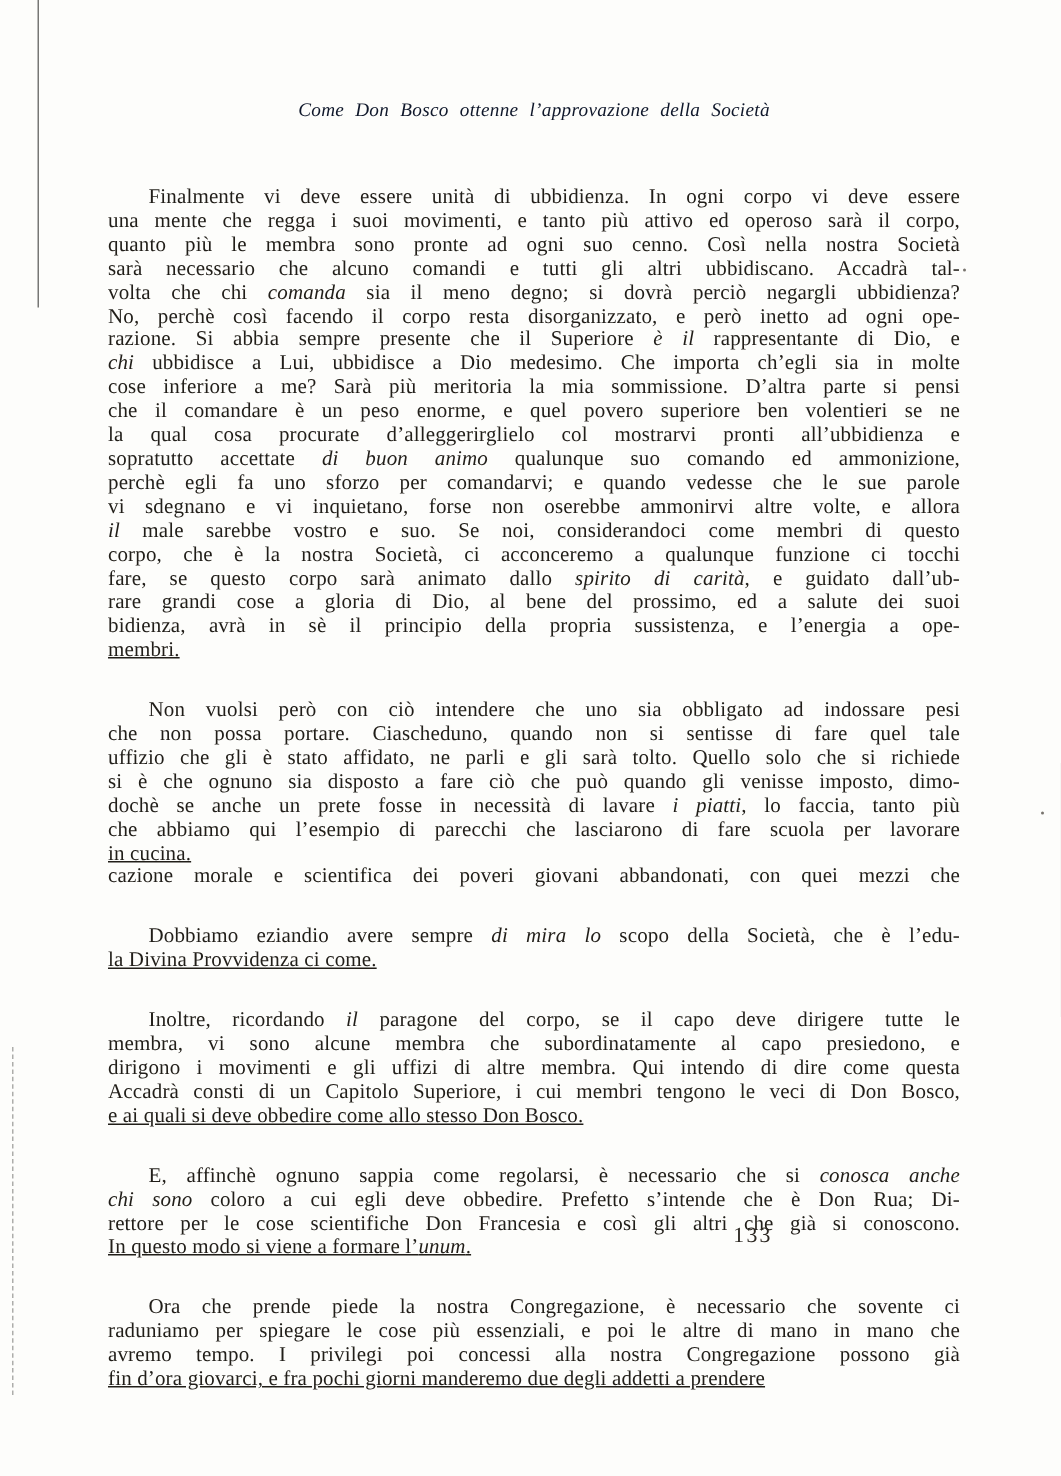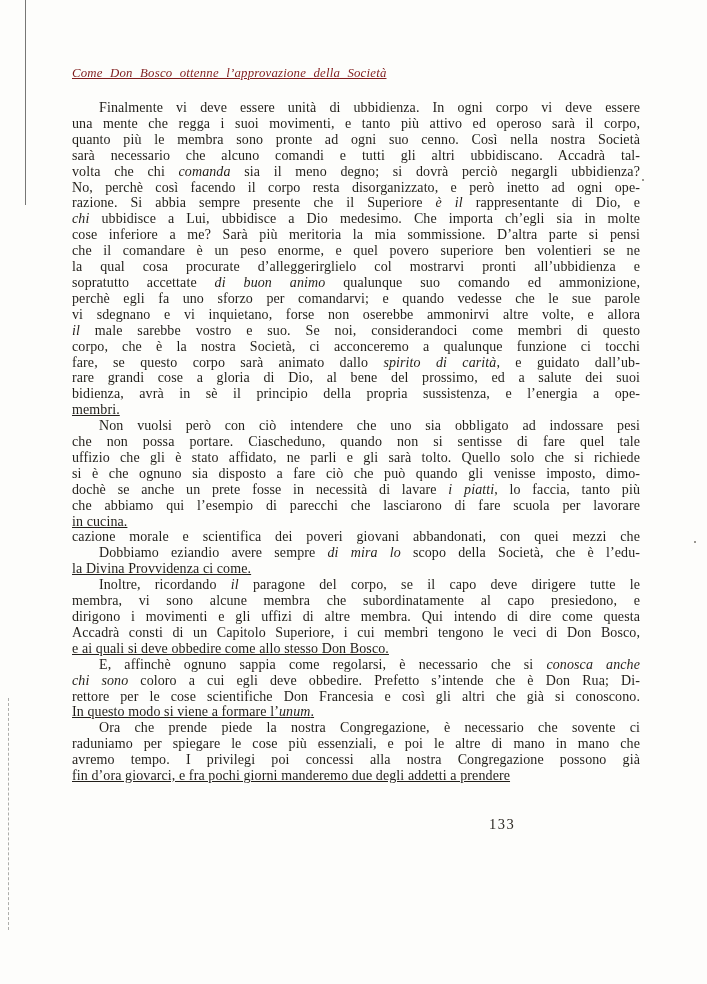--- a/index.html
+++ b/index.html
@@ -12,27 +12,26 @@
     position:relative;
     width:707px;height:984px;
     background:#fdfdfb;
     overflow:hidden;
     color:#211e19;
   }
   .running-header{
     position:absolute;
     left:72px;width:568px;
     top:66px;
-    text-align:left;
+    text-align:center;
     font-style:italic;
     font-size:12.8px;
     word-spacing:4px;
     letter-spacing:0.2px;
-    color:#7f1d1d;
-    text-decoration:underline;
+    color:#0f172a;
   }
   .text-block{
     position:absolute;
     left:72px;top:100px;
     width:568px;
     font-size:14px;
     line-height:15.9px;
     letter-spacing:0.1px;
   }
   .para{margin:0;}
@@ -40,20 +39,21 @@
     text-align:justify;
     text-align-last:justify;
     white-space:normal;
   }
   .line.last{
     text-align-last:left;
     text-decoration:underline;
   }
   .line.first{
     text-indent:27px;
+    margin-top:24px;
   }
   .page-number{
     position:absolute;
     left:472px;top:816px;
     width:60px;
     text-align:center;
     font-size:14.5px;
     letter-spacing:1.5px;
     color:#2b2721;
   }

